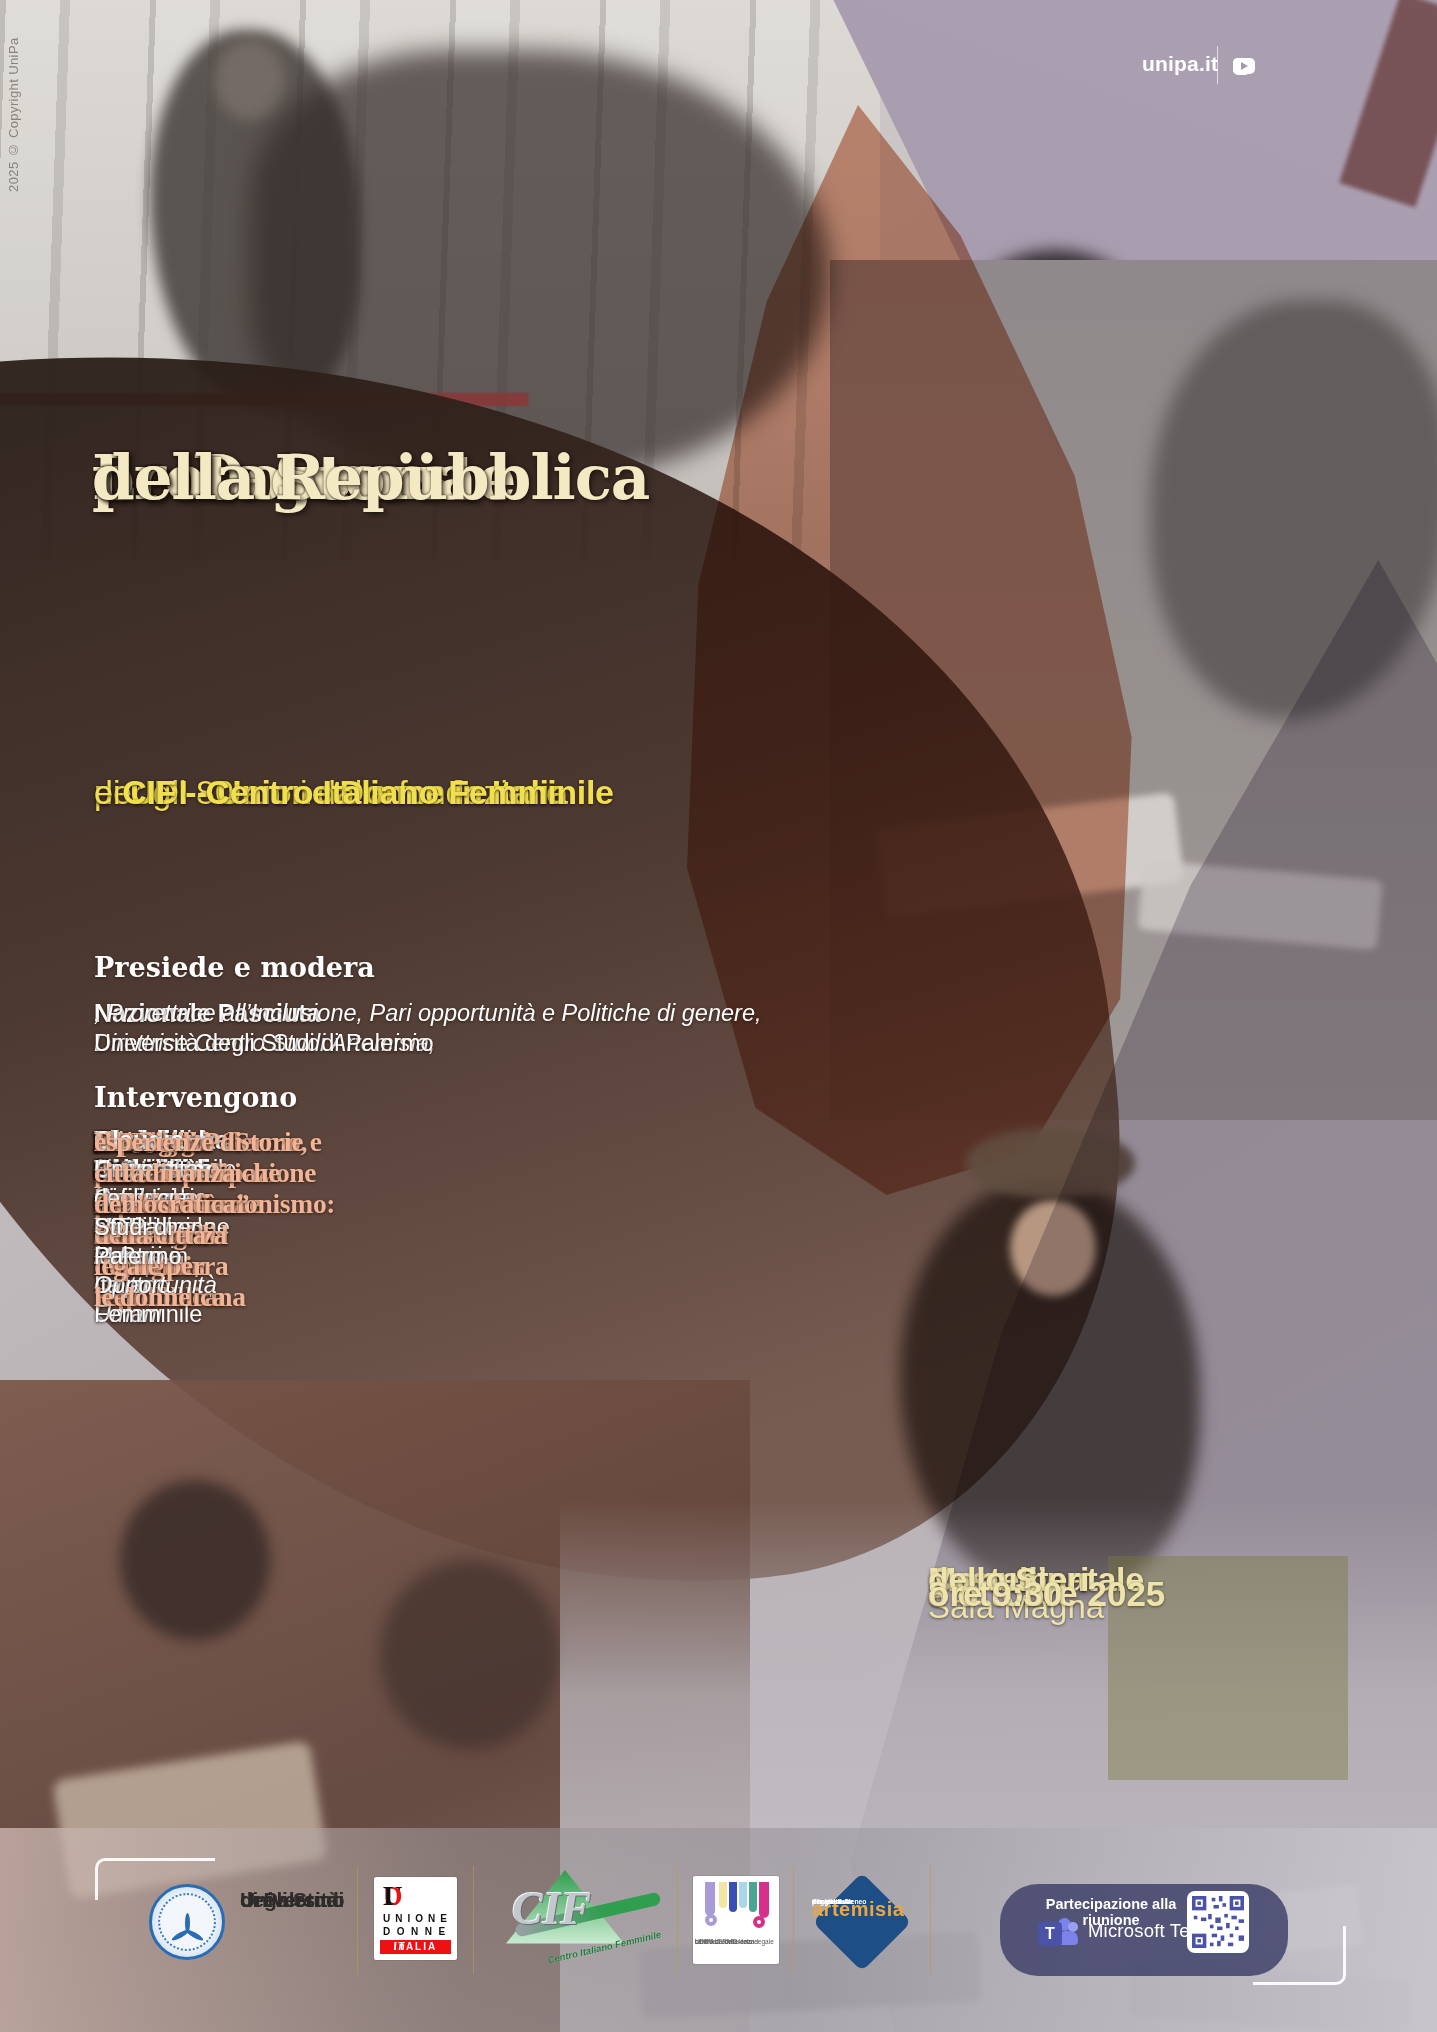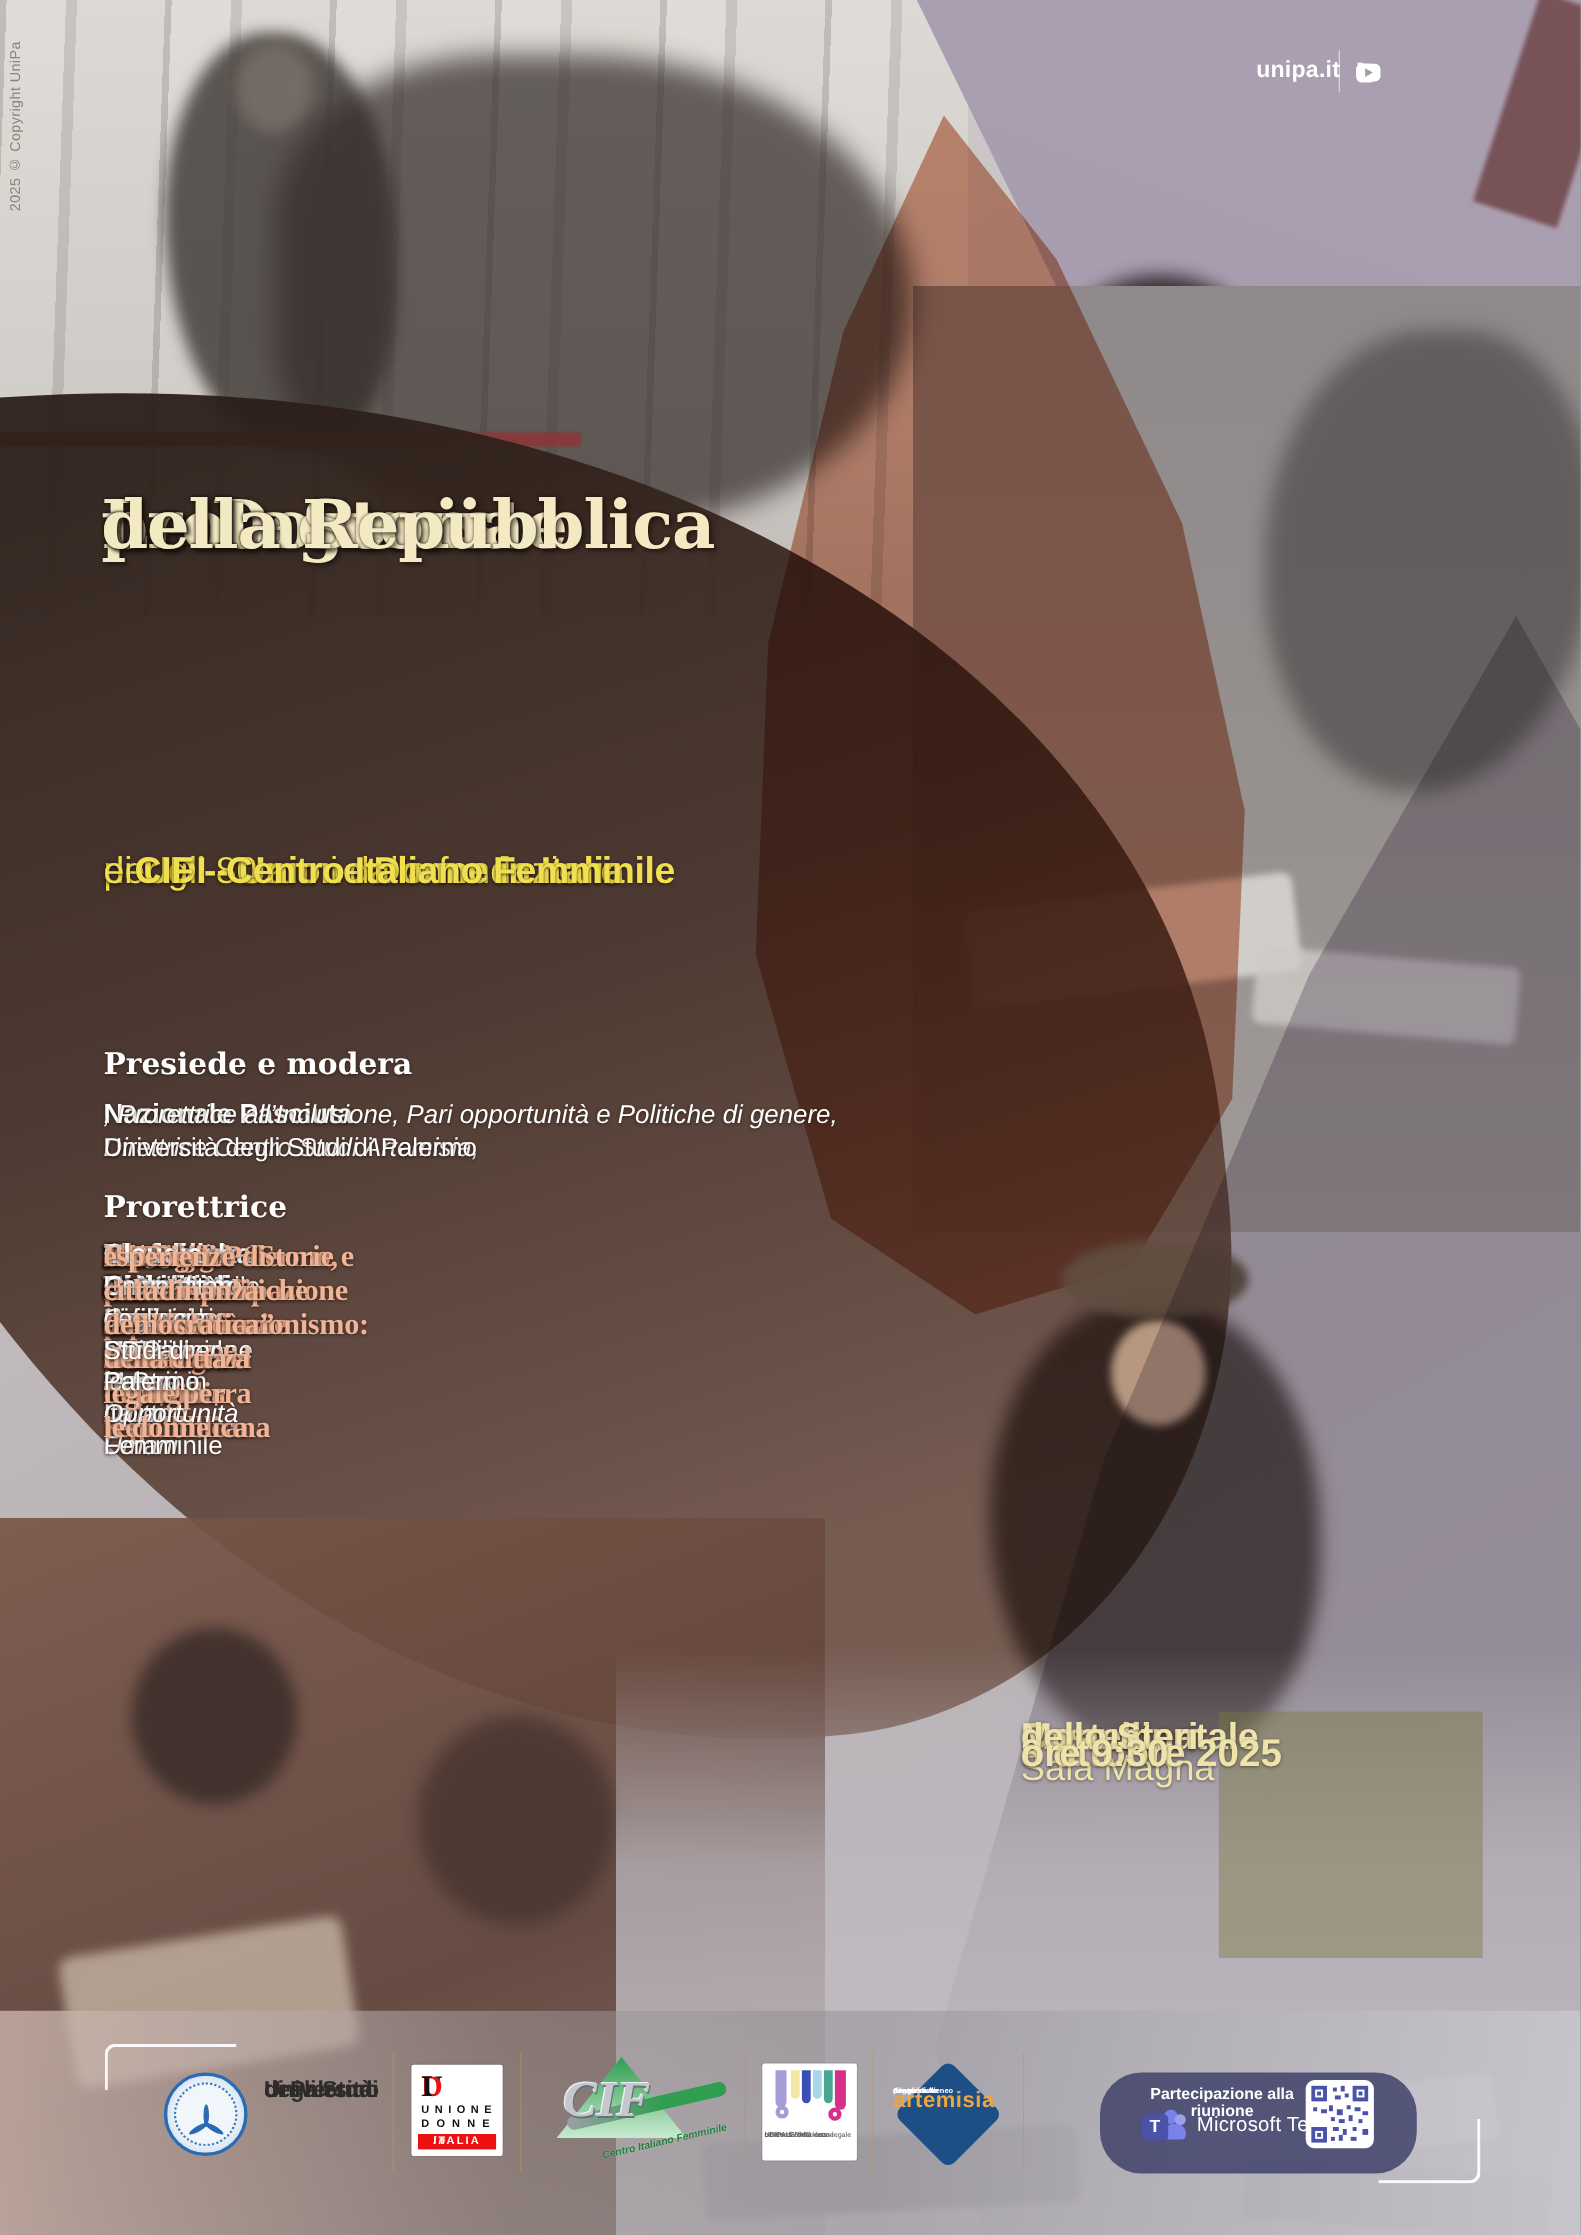--- a/index.html
+++ b/index.html
@@ -248,21 +248,21 @@
 
   <div class="serif-head chair-head">Presiede e modera</div>
   <div class="chair-block">
     <span class="nm">Nazionale Pasciuta</span>
       <span class="it">, Prorettrice all’Inclusione, Pari opportunità e Politiche di genere,</span>
       <br>
     <span class="it">Direttrice Centro Studi Artemisia,</span>
       <span> Università degli Studi di Palermo</span>
   </div>
 
-  <div class="serif-head prog-head">Prorettrice</div>
+  <div class="serif-head prog-head">Intervengono</div>
   <div class="speakers">
 
     <div class="speaker">
       <span class="spk-line">
           <span class="nm">Fiorenza Taricone</span>
           <span class="role">, Università di Cassino e del Lazio Meridionale</span>
         </span>
       <span class="talk">Madri Costituenti e pratiche politiche nell’Italia repubblicana</span>
     </div>
 

